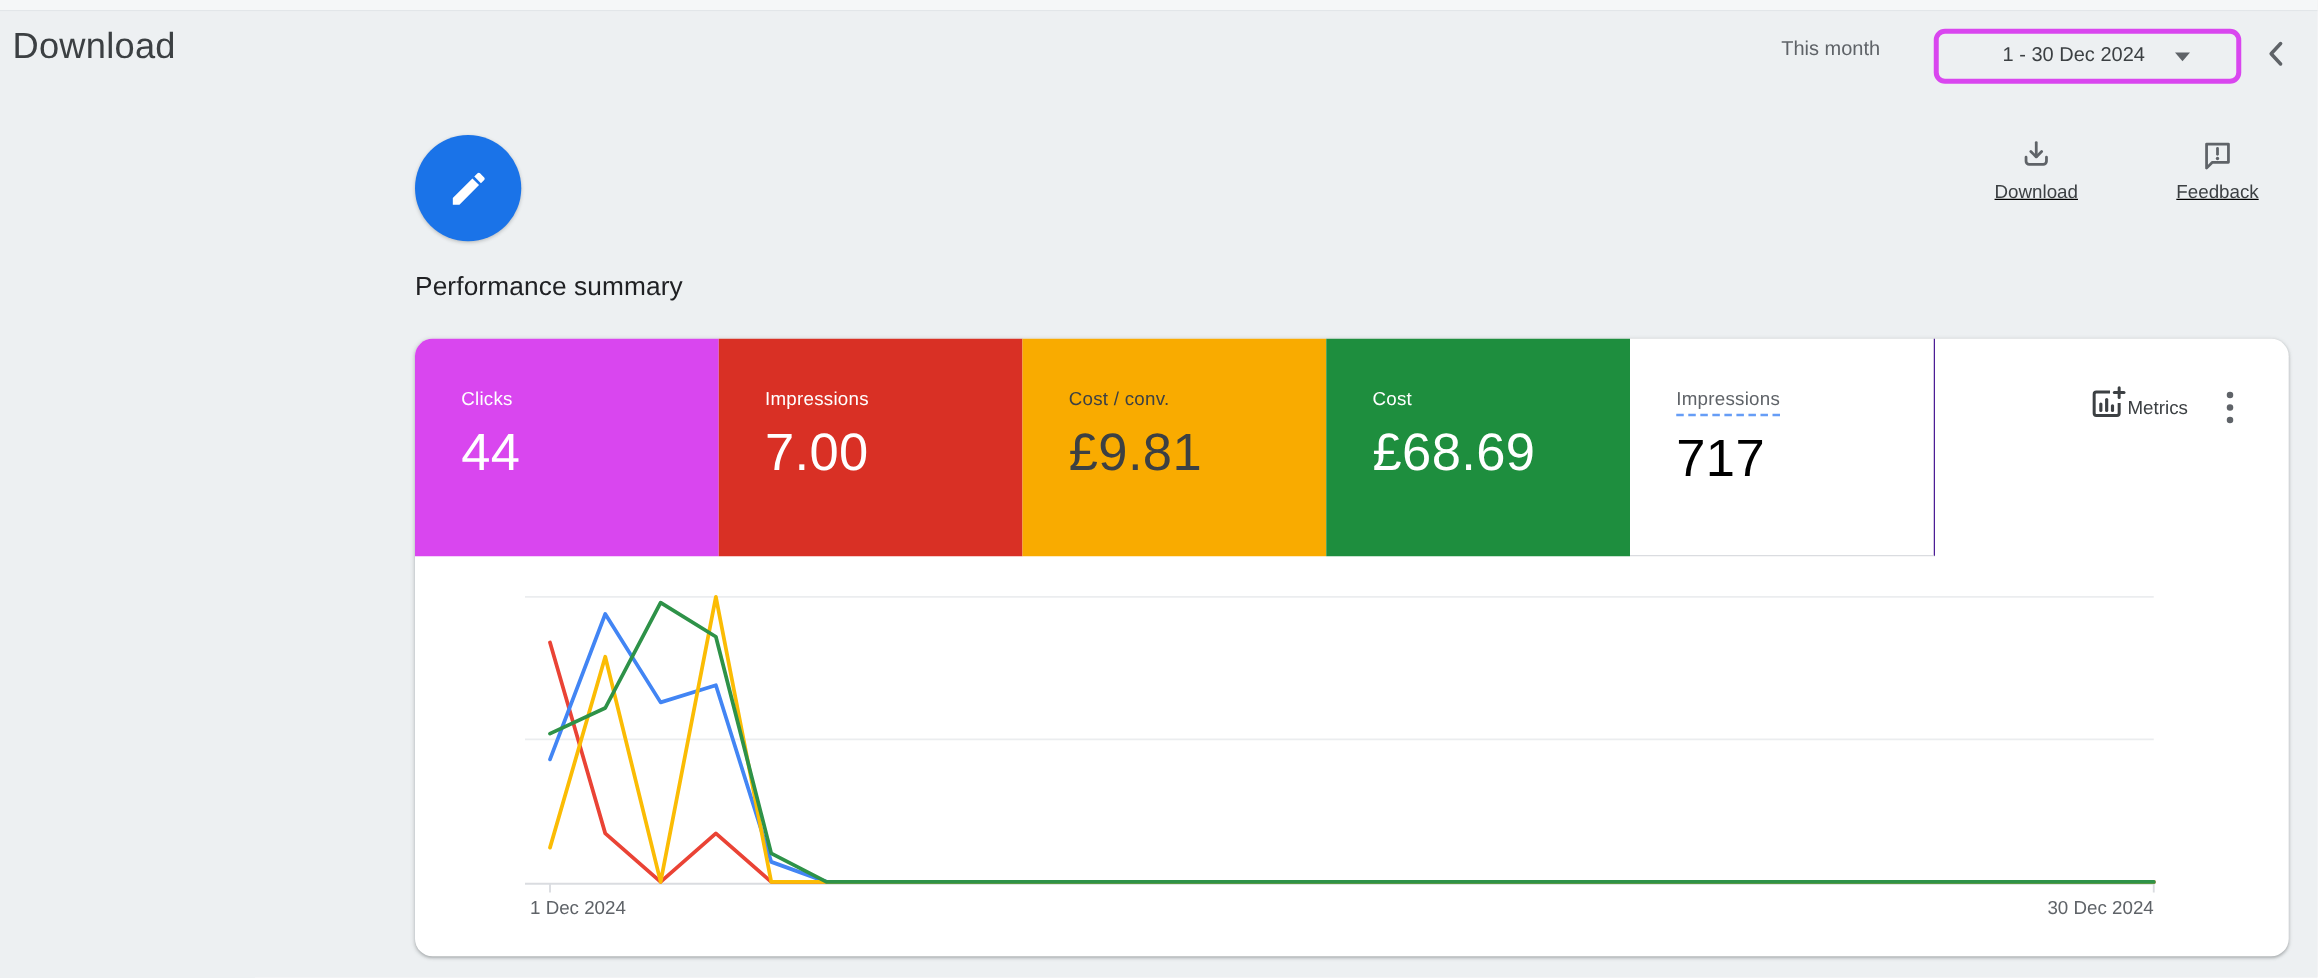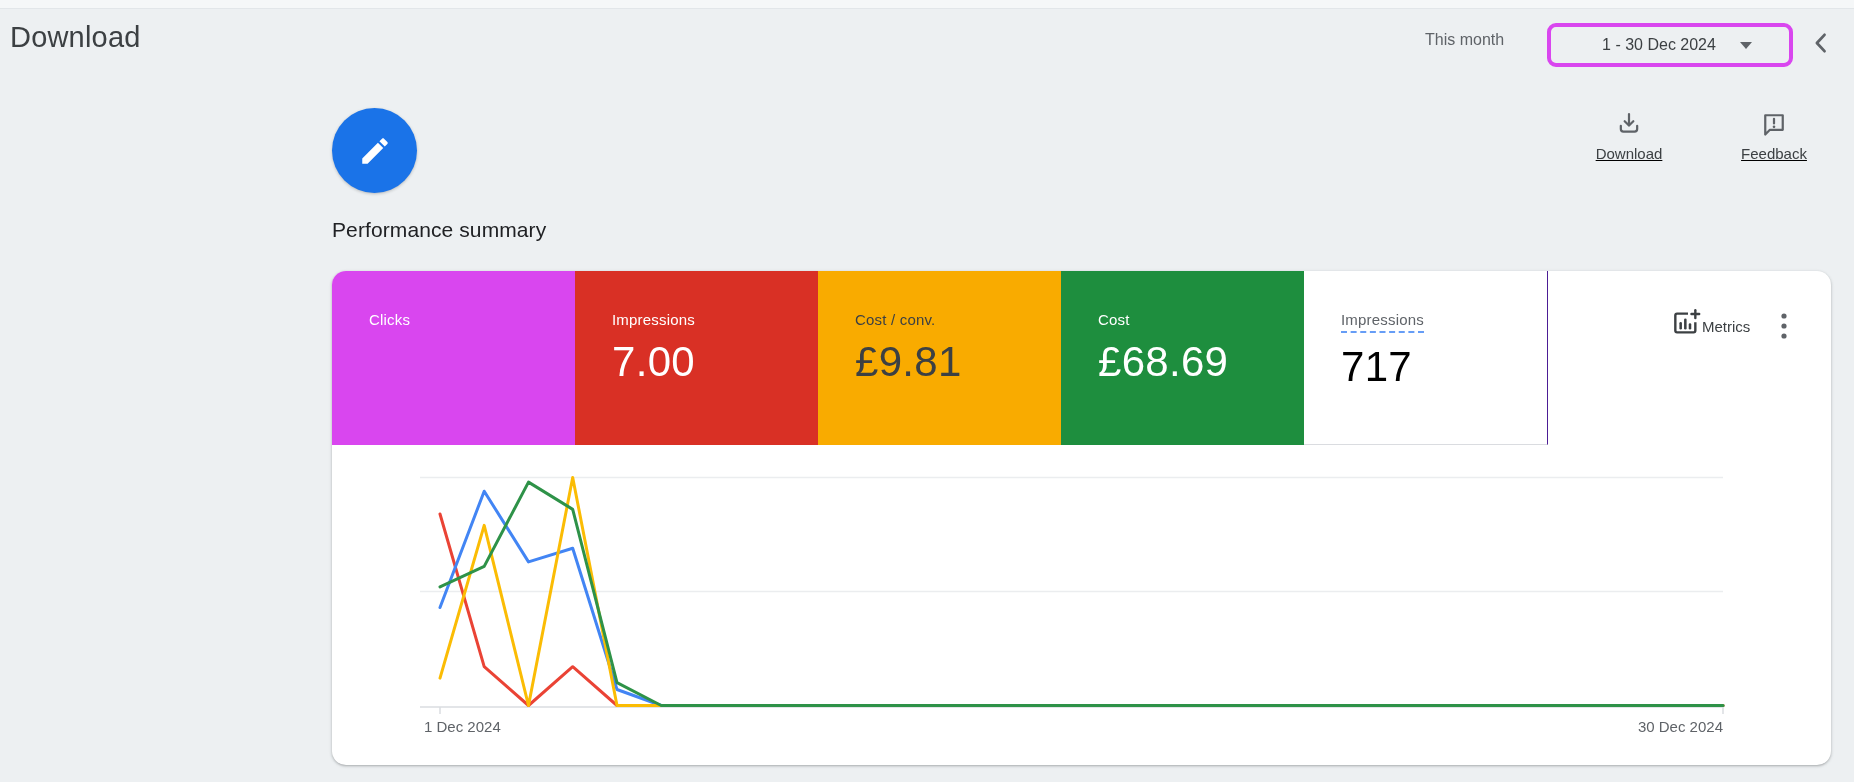--- a/index.html
+++ b/index.html
@@ -112,20 +112,21 @@
     <span class="lbl">Feedback</span>
   </div>
 
   <h2 class="summary-title">Performance summary</h2>
 
   <div class="card">
 
     <div class="scoreband">
       <div class="tile" style="background: #d946ef; color: rgb(255, 255, 255);">
         <div class="tile-label">Clicks</div>
+        <div class="tile-value">44</div>
       </div>
       <div class="tile" style="background: rgb(217, 48, 37); color: rgb(255, 255, 255);">
         <div class="tile-label">Impressions</div>
         <div class="tile-value">7.00</div>
       </div>
       <div class="tile" style="background: rgb(249, 171, 0); color: rgb(60, 64, 67);">
         <div class="tile-label">Cost / conv.</div>
         <div class="tile-value">£9.81</div>
       </div>
       <div class="tile" style="background: rgb(30, 142, 62); color: rgb(255, 255, 255);">

